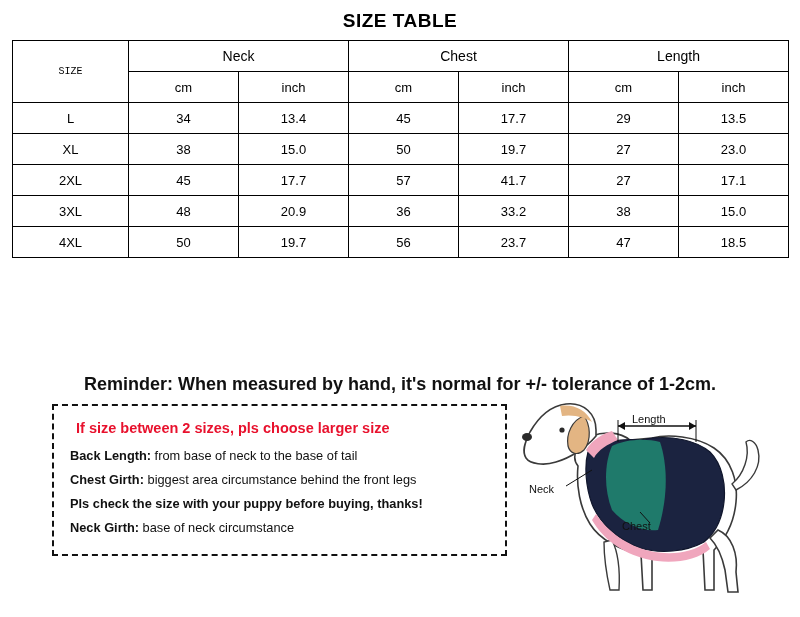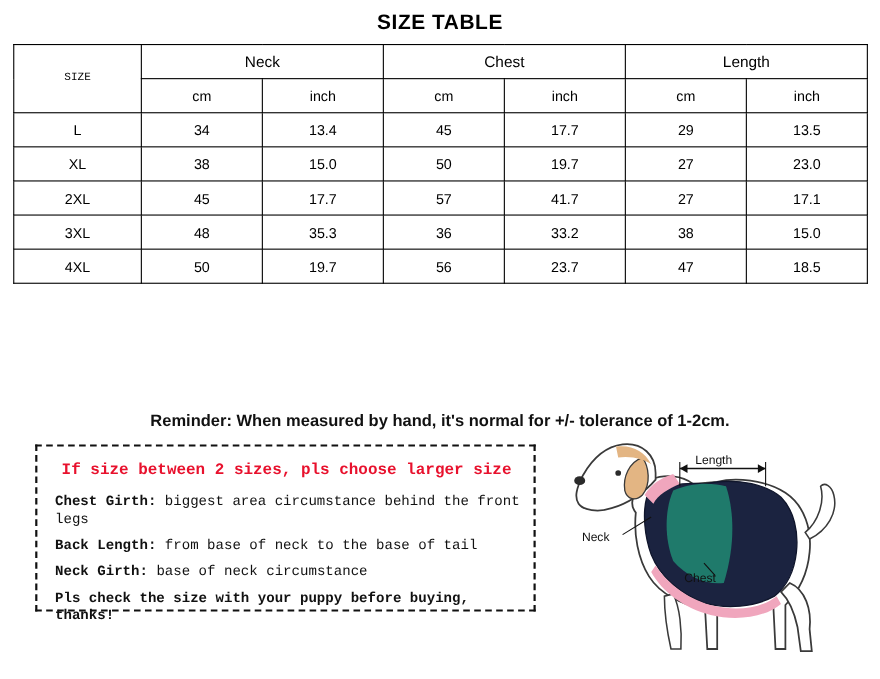--- a/index.html
+++ b/index.html
@@ -64,36 +64,35 @@
   .col-size { width: 116px; }
   .col-unit { width: 110px; }
 
   
   .reminder {
     position: absolute;
     left: 0;
     top: 374px;
     width: 800px;
     text-align: center;
-    font-size: 15px;
+    font-size: 18px;
     font-weight: bold;
     color: #111;
   }
 
   
   .note-box {
     position: absolute;
-    left: 32px;
+    left: 52px;
     top: 404px;
     width: 455px;
     height: 152px;
     border: 2px dashed #111111;
     box-sizing: border-box;
     padding: 10px 12px 0 14px;
-    font-family: Liberation Mono, monospace;
   }
   .note-headline {
     color: #e8112d;
     font-weight: bold;
     font-size: 14.5px;
     margin: 4px 0 12px 8px;
   }
   .note-line {
     font-size: 12.8px;
     color: #111;
@@ -178,21 +177,21 @@
           <td>45</td>
           <td>17.7</td>
           <td>57</td>
           <td>41.7</td>
           <td>27</td>
           <td>17.1</td>
         </tr>
         <tr>
           <td class="sizecell">3XL</td>
           <td>48</td>
-          <td>35.3</td>
+          <td>20.9</td>
           <td>36</td>
           <td>33.2</td>
           <td>38</td>
           <td>15.0</td>
         </tr>
         <tr>
           <td class="sizecell">4XL</td>
           <td>50</td>
           <td>19.7</td>
           <td>56</td>
@@ -202,29 +201,29 @@
         </tr>
       </tbody>
     </table>
   </div>
 
   <div class="reminder">Reminder: When measured by hand, it's normal for +/- tolerance of 1-2cm.</div>
 
   <div class="note-box">
     <div class="note-headline">If size between  2 sizes, pls choose larger size</div>
     <div class="note-line">
-      <b>Chest Girth:</b><span> biggest area circumstance behind the front legs</span>
-    </div>
-    <div class="note-line">
       <b>Back Length:</b><span> from base of neck to the base of tail</span>
     </div>
     <div class="note-line">
+      <b>Chest Girth:</b><span> biggest area circumstance behind the front legs</span>
+    </div>
+    <div class="note-line last">Pls check the size with your puppy before buying, thanks!</div>
+    <div class="note-line">
       <b>Neck Girth:</b><span> base of neck circumstance</span>
     </div>
-    <div class="note-line last">Pls check the size with your puppy before buying, thanks!</div>
   </div>
 
   <div class="dog-area">
     <svg width="300" height="227" viewBox="0 0 300 227">
 
       <path d="M78 76 C70 66, 78 52, 92 46 C104 41, 120 42, 130 50
                L152 48 C168 44, 196 46, 214 58
                C232 70, 238 92, 236 112
                C234 134, 224 150, 214 160
                L214 200 L205 200 L203 160

